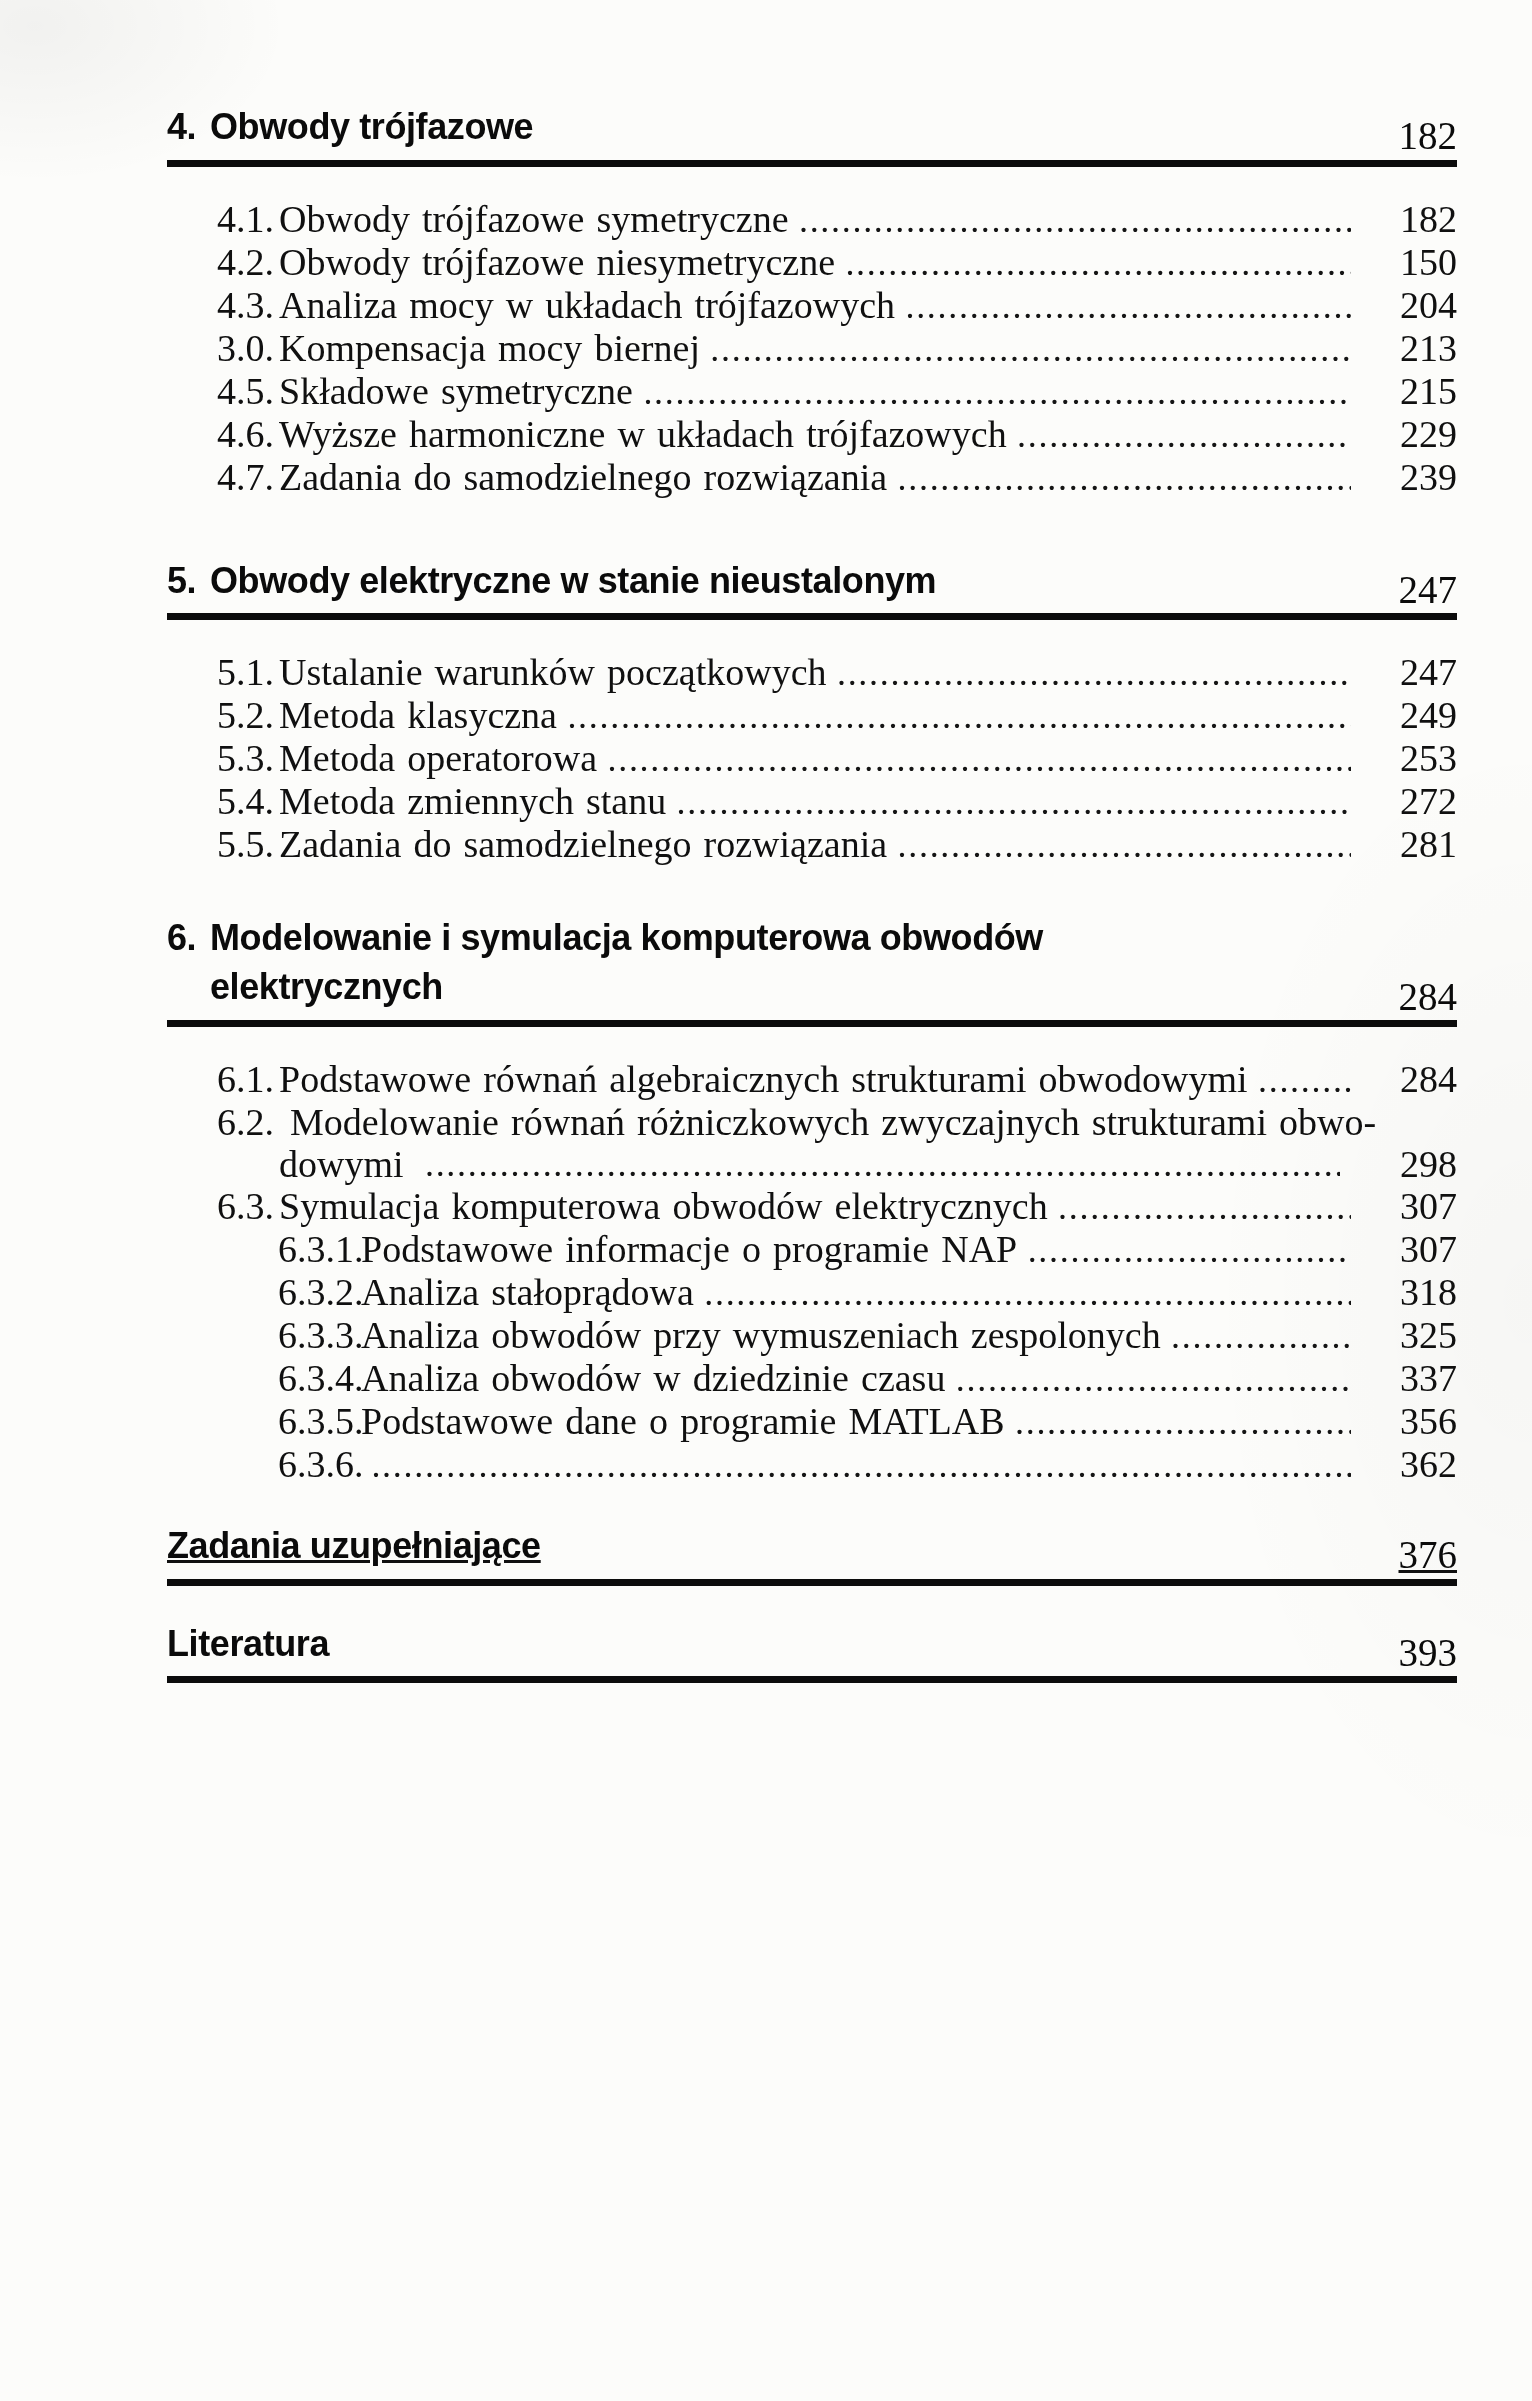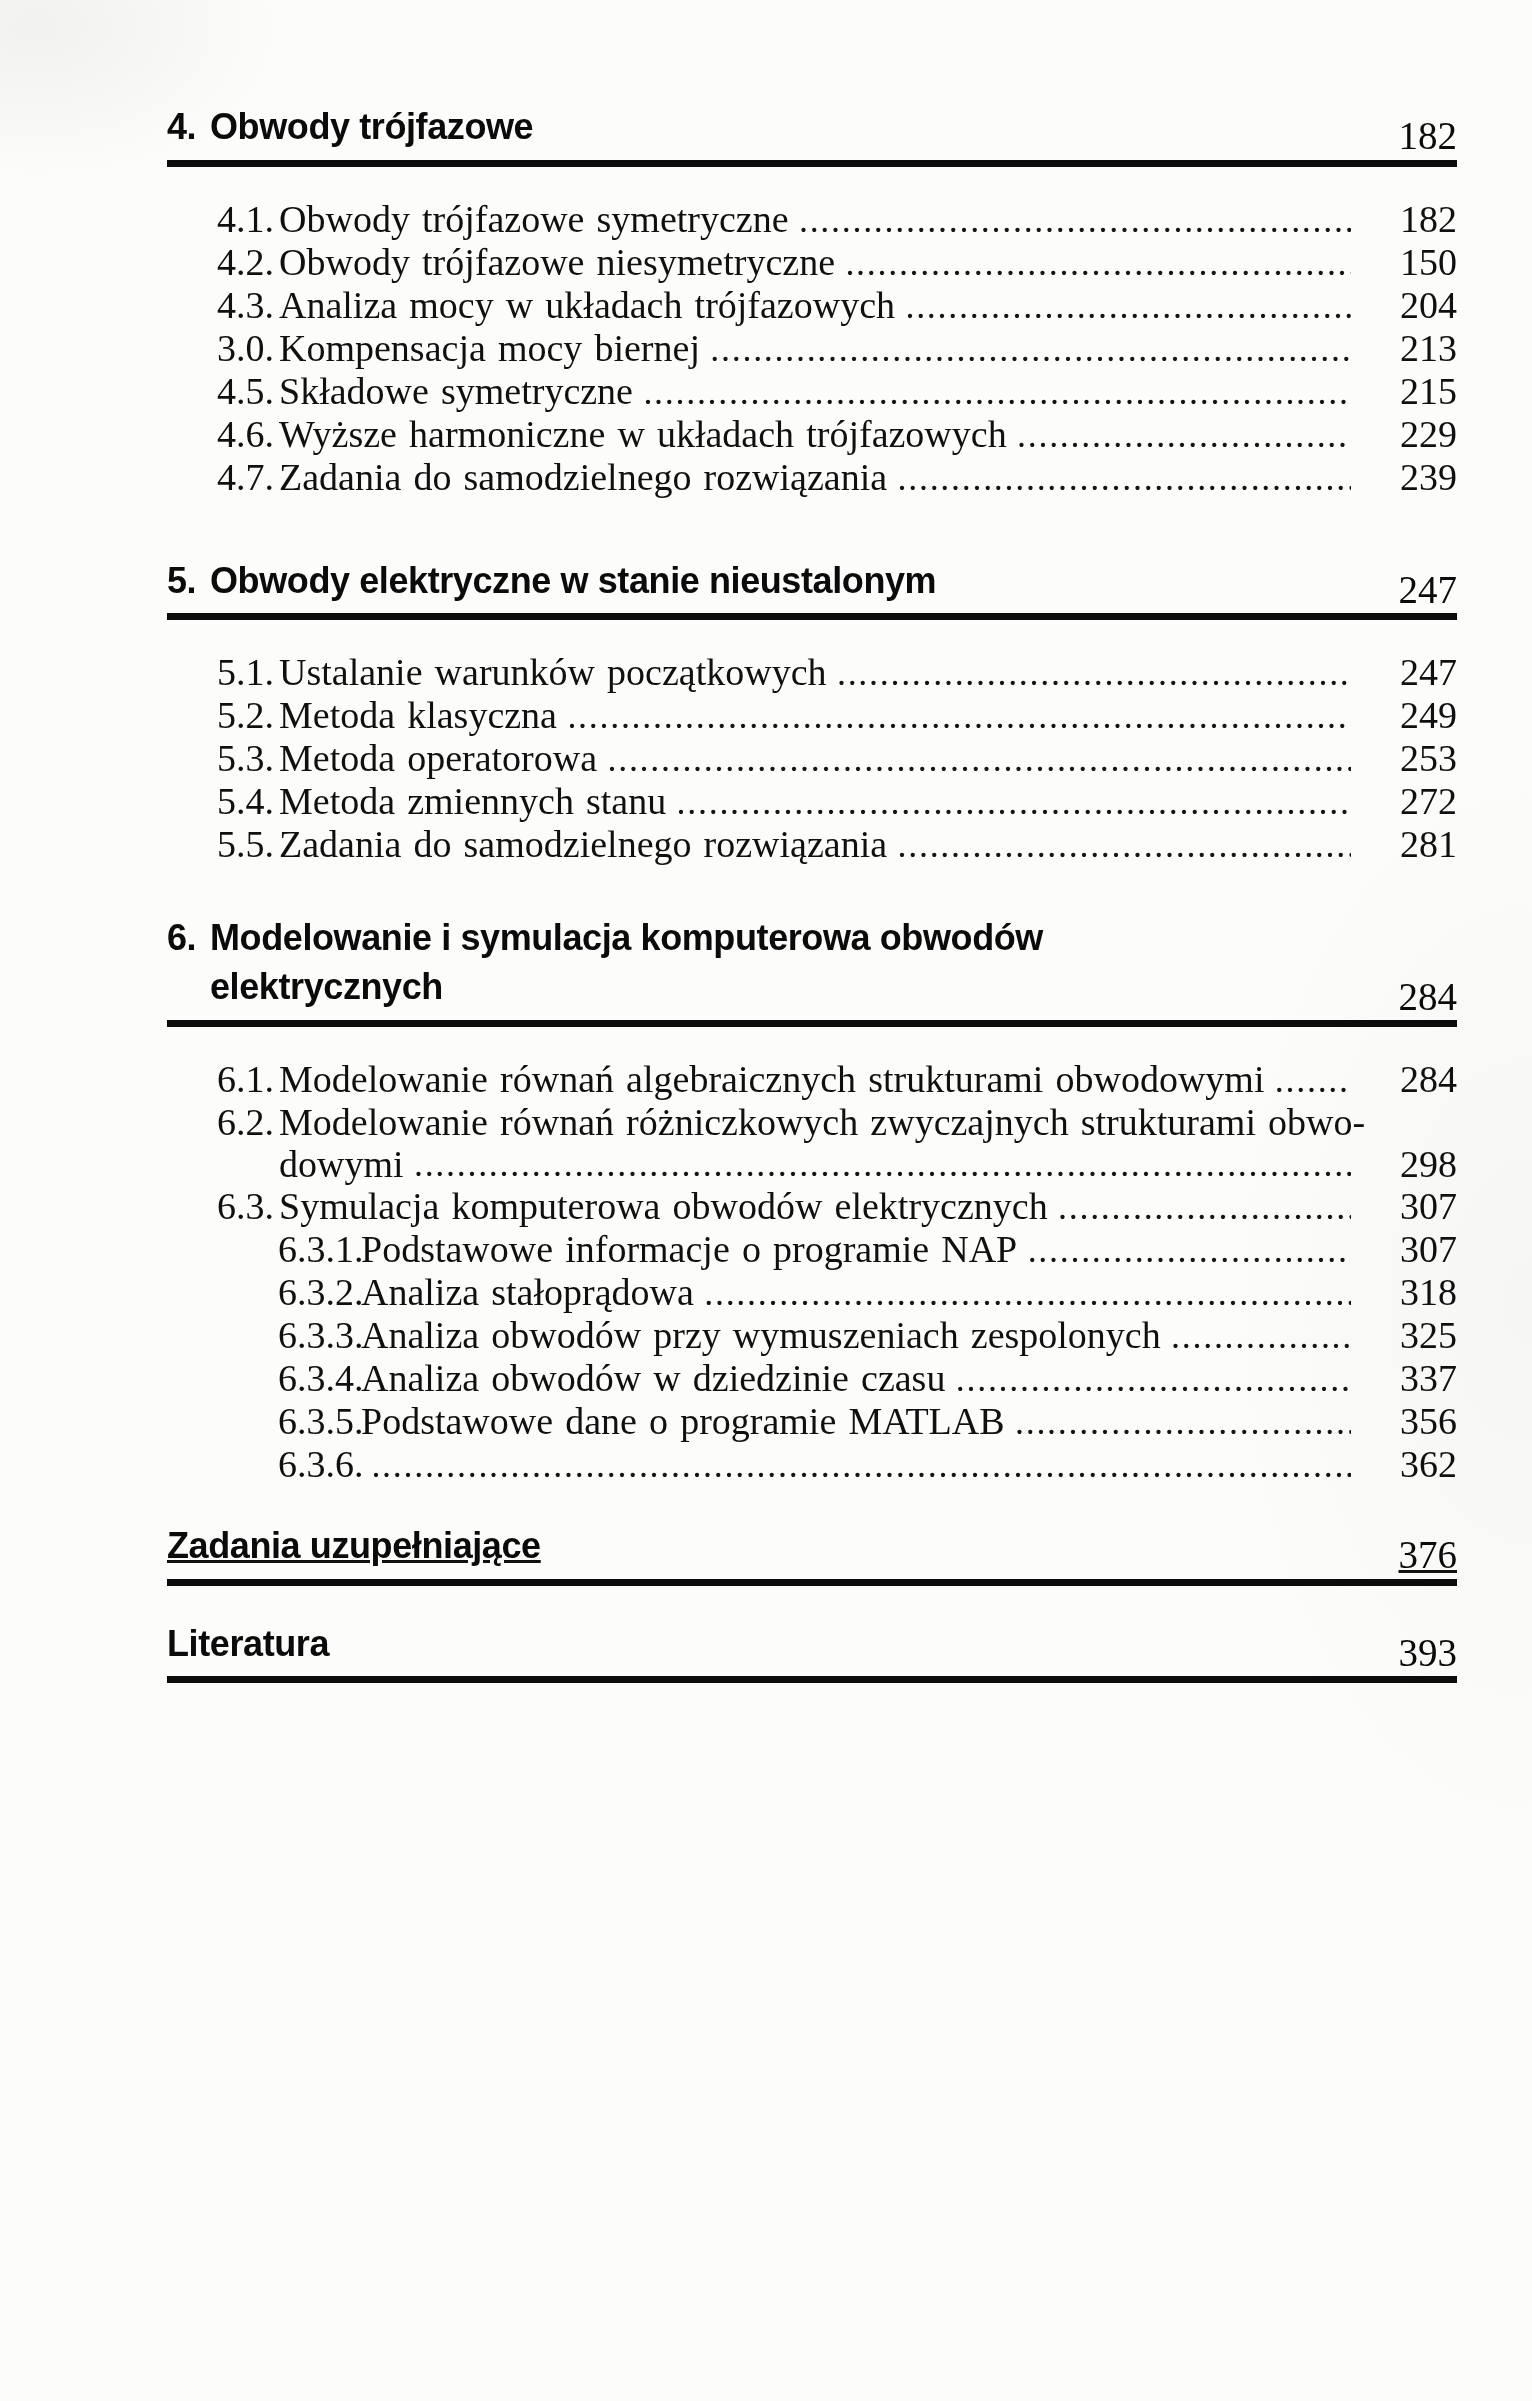--- a/index.html
+++ b/index.html
@@ -67,21 +67,21 @@
   ul.entries {
     list-style: none;
     margin: 31px 0 0 0;
     padding: 0 0 0 50px;
     font-size: 38px;
     line-height: 42px;
     word-spacing: 2.6px;
   }
   li.entry { display: flex; align-items: baseline; }
   li.entry.multi { display: block; }
-  .entry-line { display: flex; align-items: flex-end; }
+  .entry-line { display: flex; align-items: flex-end; gap: 11px; }
   .entry-line.cont { padding-left: 62px; }
 
   .e-num { flex: none; width: 62px; white-space: nowrap; }
   li.sub { padding-left: 61px; }
   li.sub .e-num { width: 83px; }
 
   .e-text { flex: none; white-space: nowrap; }
 
   .dots {
     flex: 1 1 0;
@@ -207,21 +207,21 @@
           <div class="chap-title">
             <span class="chap-num">6.</span>
             <span class="chap-lines">Modelowanie i symulacja komputerowa obwodów<br>elektrycznych</span>
           </div>
           <span class="chap-page">284</span>
         </div>
         <div class="rule"></div>
         <ul class="entries">
           <li class="entry">
             <span class="e-num">6.1.</span>
-            <span class="e-text">Modelowanie równań algebraicznych strukturami obwodowymi</span>
+            <span class="e-text">Podstawowe równań algebraicznych strukturami obwodowymi</span>
             <span class="dots">............................................................................................................................................................................................................................................................................................................</span>
             <span class="e-page">284</span>
           </li>
           <li class="entry multi">
             <div class="entry-line">
               <span class="e-num">6.2.</span>
               <span class="e-text">Modelowanie równań różniczkowych zwyczajnych strukturami obwo-</span>
             </div>
             <div class="entry-line cont">
               <span class="e-text">dowymi</span>

